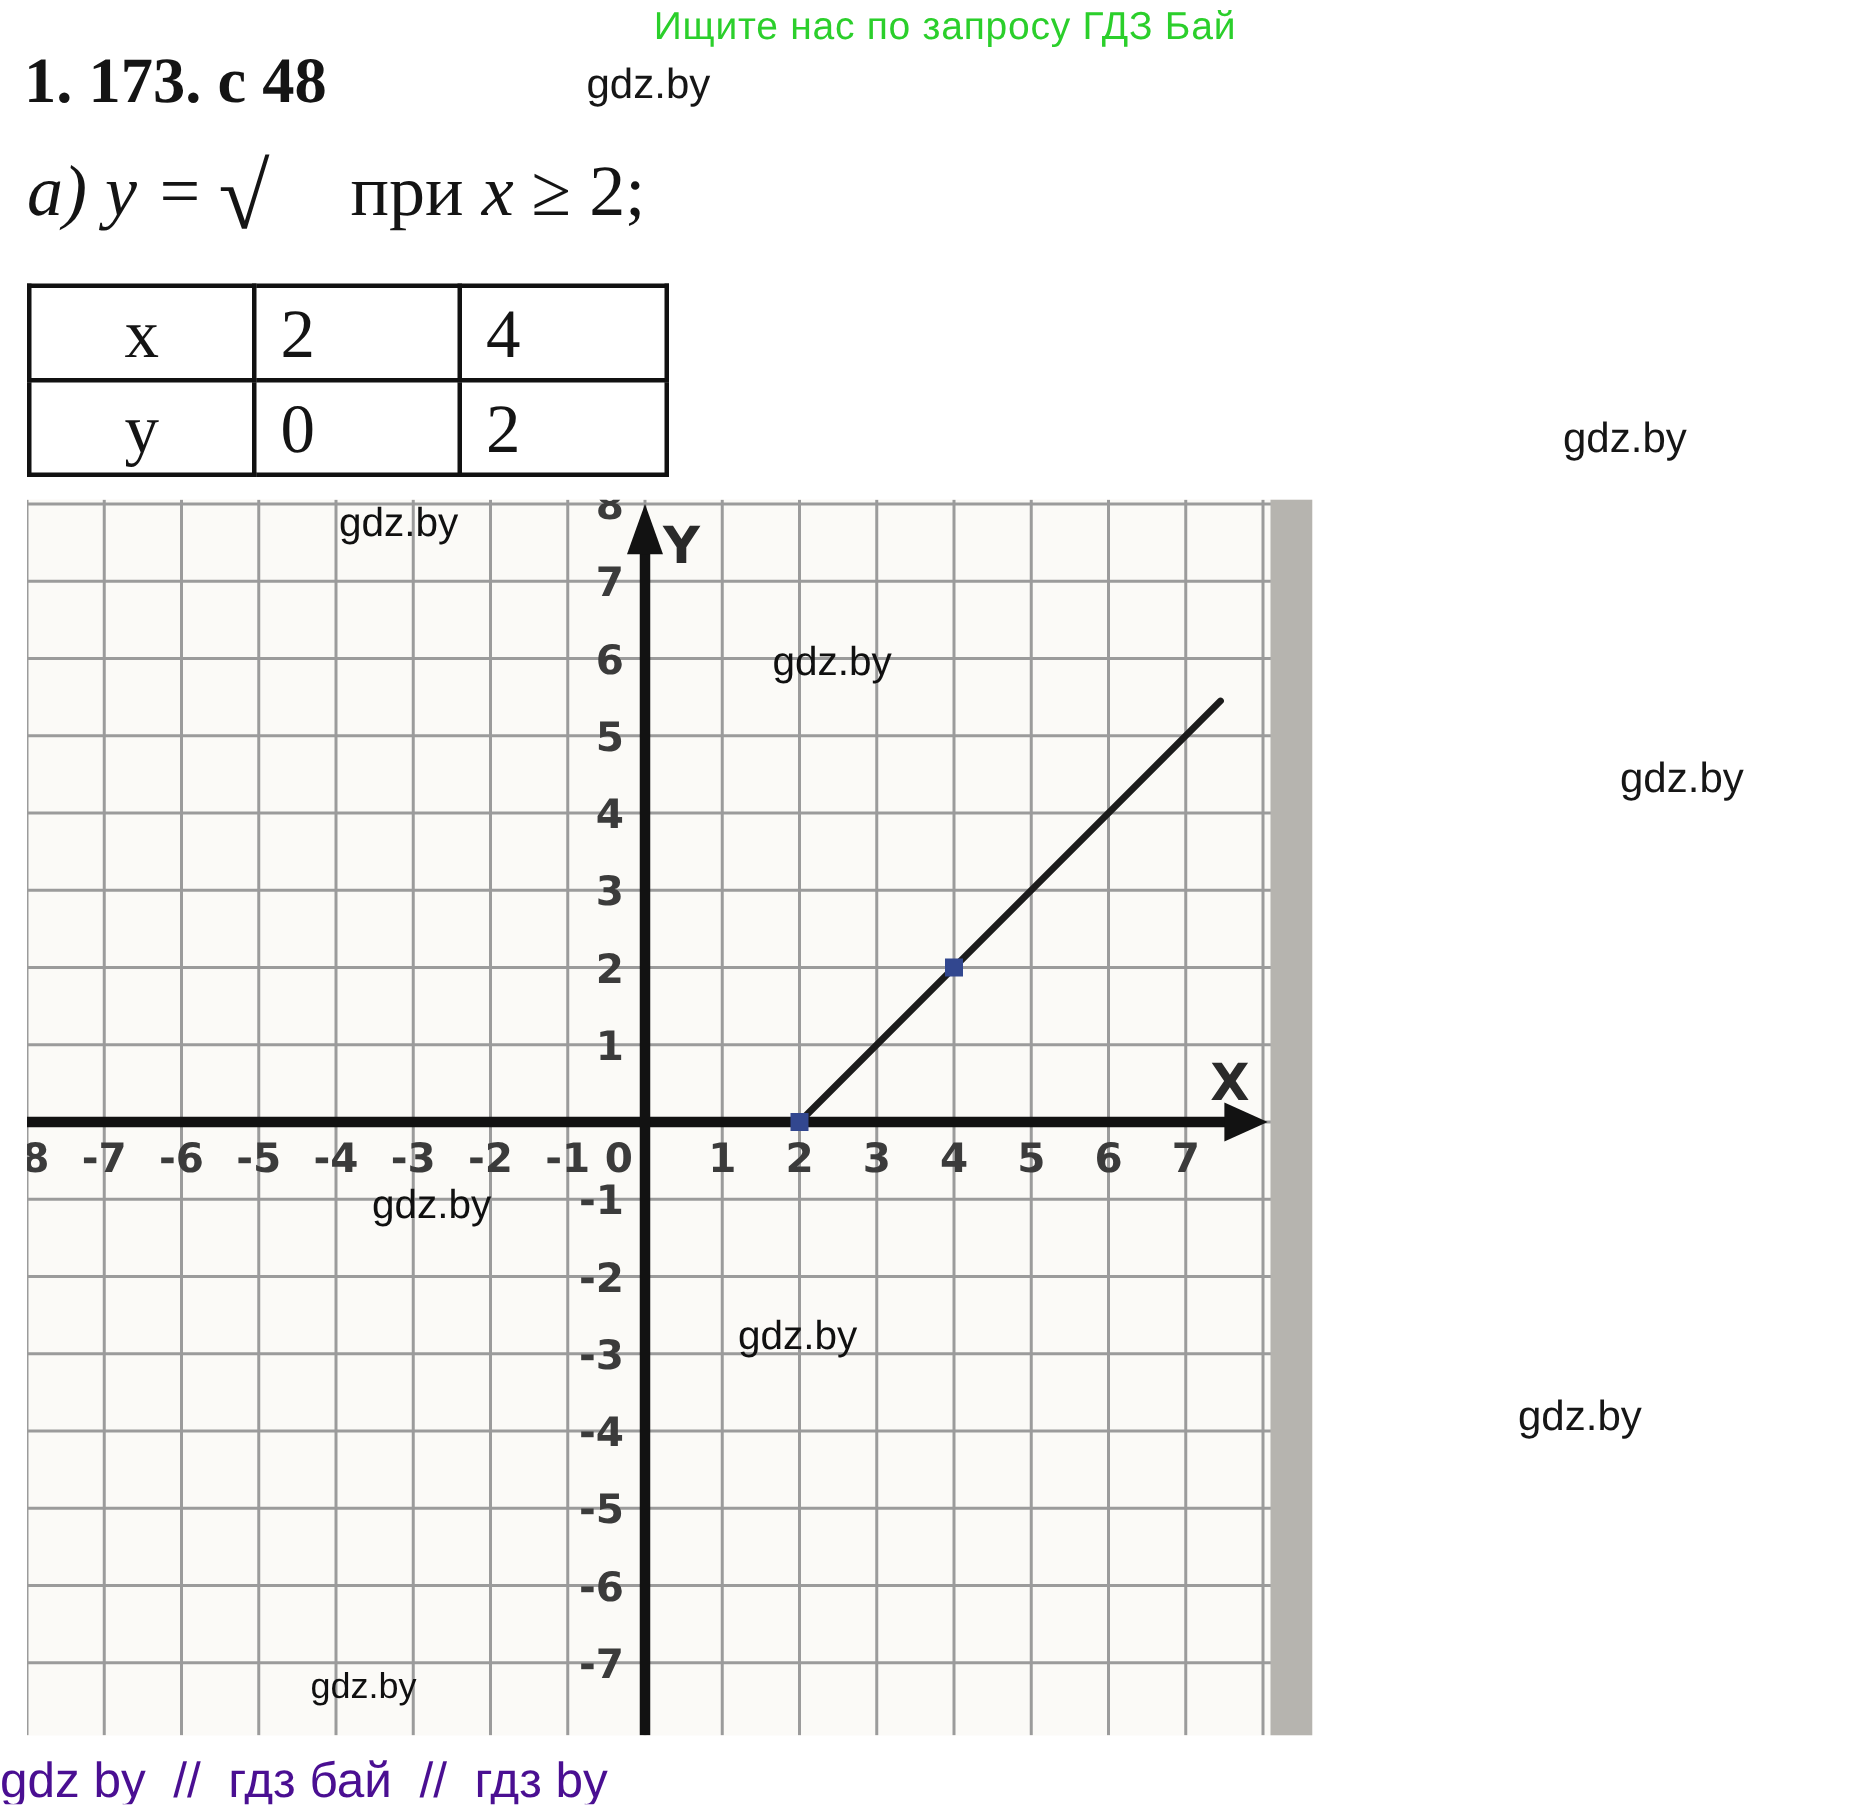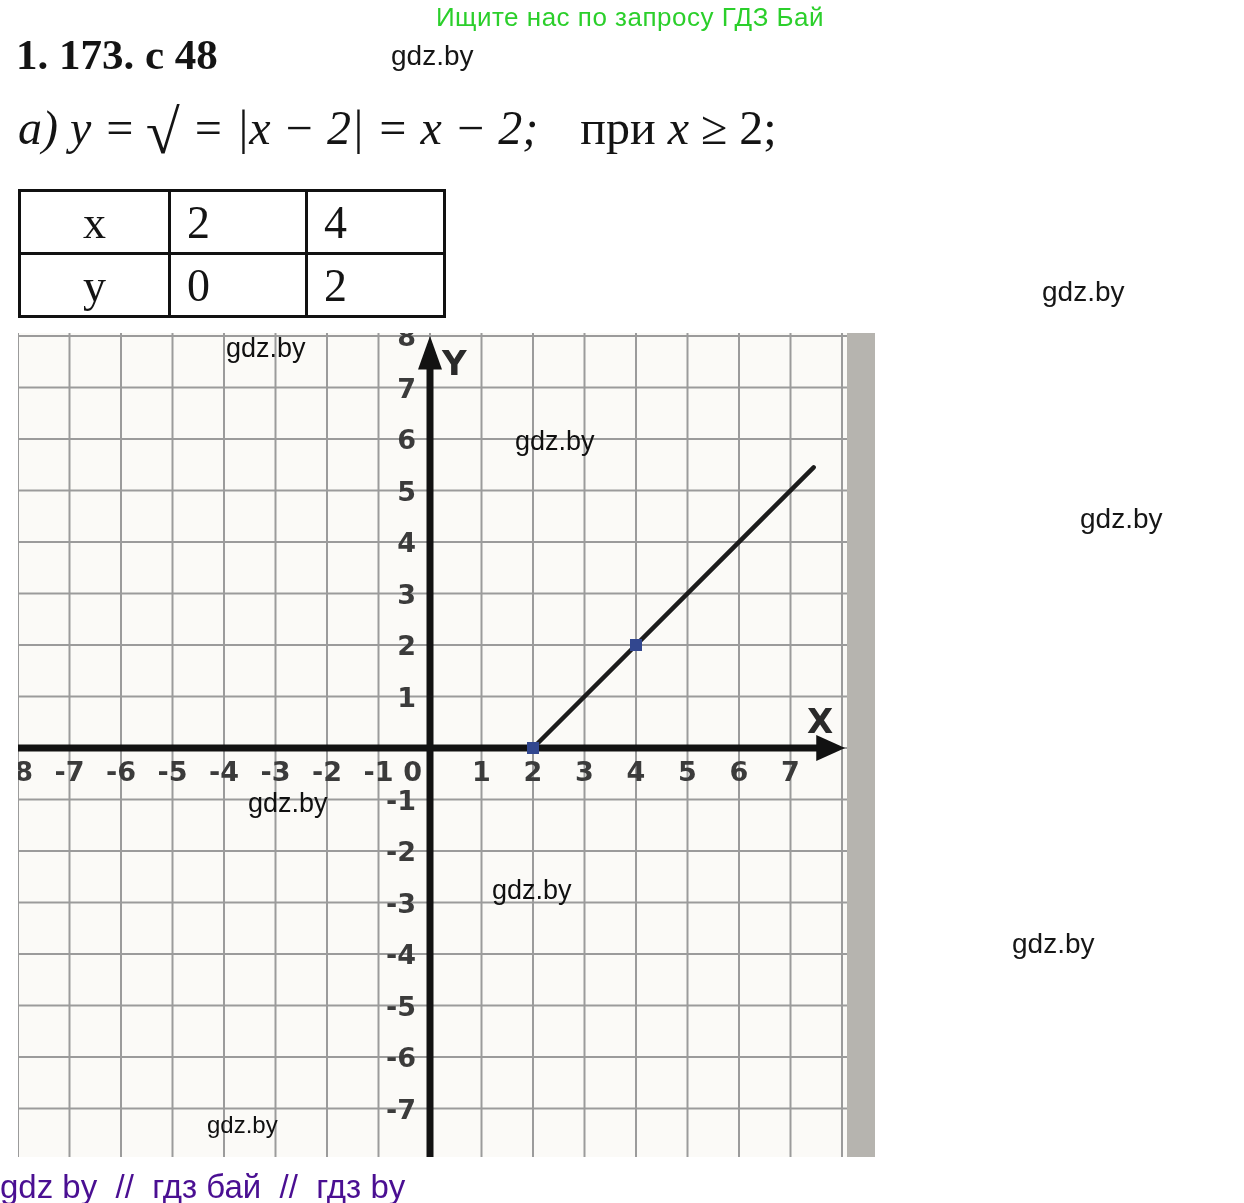--- a/index.html
+++ b/index.html
@@ -53,21 +53,20 @@
   <div class="title">1. 173. с 48</div>
 
   <div class="eq">
     <span>а)</span>
     <span class="gap-s"></span>
     <span>y =</span>
     <span class="sqrt">
       <span class="rad-sign">√</span>
     </span>
     <span class="gap-s"></span>
-    <span>= |x − 2| = x − 2;</span>
     <span class="gap-l"></span>
     <span class="upright">при</span>
     <span class="gap-s"></span>
     <span>x</span>
     <span class="gap-s"></span>
     <span class="upright">≥ 2;</span>
   </div>
 
   <table class="vals">
     <tbody>

